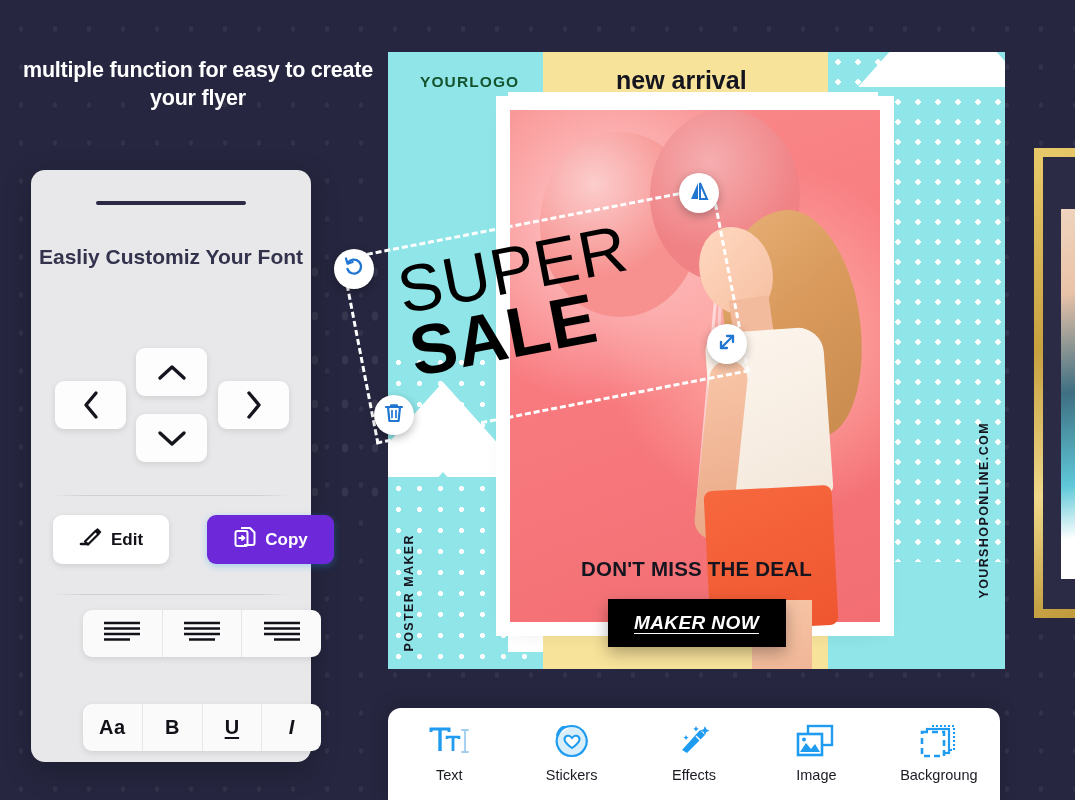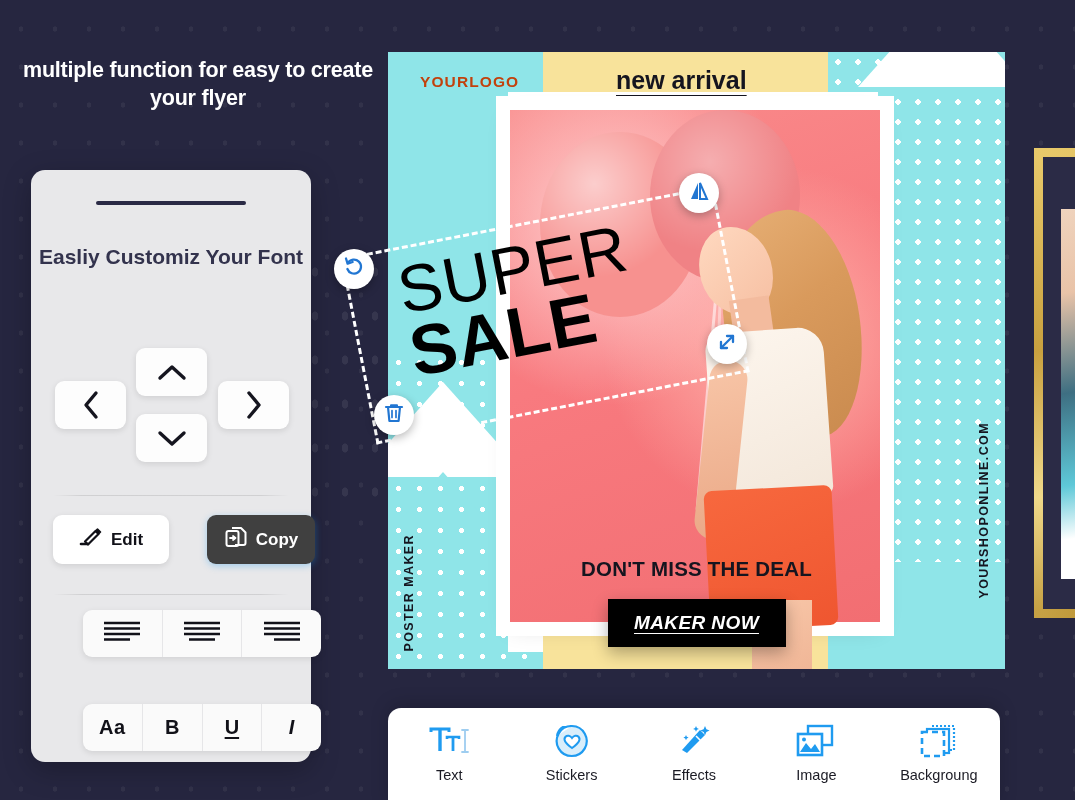--- a/index.html
+++ b/index.html
@@ -105,21 +105,21 @@
   .btn-edit, .btn-copy {
     position: absolute; top: 0; height: 49px;
     border-radius: 9px;
     display: flex; align-items: center; justify-content: center;
     gap: 8px;
     font-size: 17px; font-weight: bold;
     cursor: pointer;
   }
   .btn-edit { left: 0; width: 116px; background: #ffffff; color: #111118;
               box-shadow: 0 2px 6px rgba(0,0,0,0.11); }
-  .btn-copy { left: 154px; width: 108px; background: #404040; color: #ffffff;
+  .btn-copy { left: 154px; width: 127px; background: #6d28d9; color: #ffffff;
               box-shadow: 0 2px 7px rgba(31,155,240,0.35); }
 
   
   .seg {
     position: absolute; left: 52px;
     background: #fafafa;
     border-radius: 9px;
     box-shadow: 0 2px 6px rgba(0,0,0,0.10);
     display: flex; overflow: hidden;
   }
@@ -173,27 +173,27 @@
 
   .p-yellow-bottom {
     position: absolute; left: 155px; bottom: 0; width: 285px; height: 92px; background: #f8e39b;
   }
   .p-cyan-corner {
     position: absolute; left: 440px; bottom: 0; width: 177px; height: 92px; background: #8fe5e8;
   }
 
   .logo {
     position: absolute; left: 32px; top: 21px;
-    font-size: 15.5px; font-weight: bold; color: #c2410c;
+    font-size: 15.5px; font-weight: bold; color: #14532d;
     letter-spacing: 1.1px;
   }
   .arrival {
     position: absolute; left: 228px; top: 14px;
     font-size: 25px; font-weight: bold; color: #15151f;
-    text-decoration: underline; text-underline-offset: 6px;
+    text-underline-offset: 6px;
     text-decoration-thickness: 3px;
   }
 
   .p-photo {
     position: absolute; left: 122px; top: 58px;
     width: 370px; height: 512px;
     background:
       radial-gradient(circle at 28% 22%, #ffd3d3 0%, rgba(255,211,211,0) 38%),
       radial-gradient(circle at 72% 45%, #ffb5ad 0%, rgba(255,181,173,0) 45%),
       linear-gradient(160deg, #f98b8b 0%, #f87a7f 45%, #f26e72 100%);

